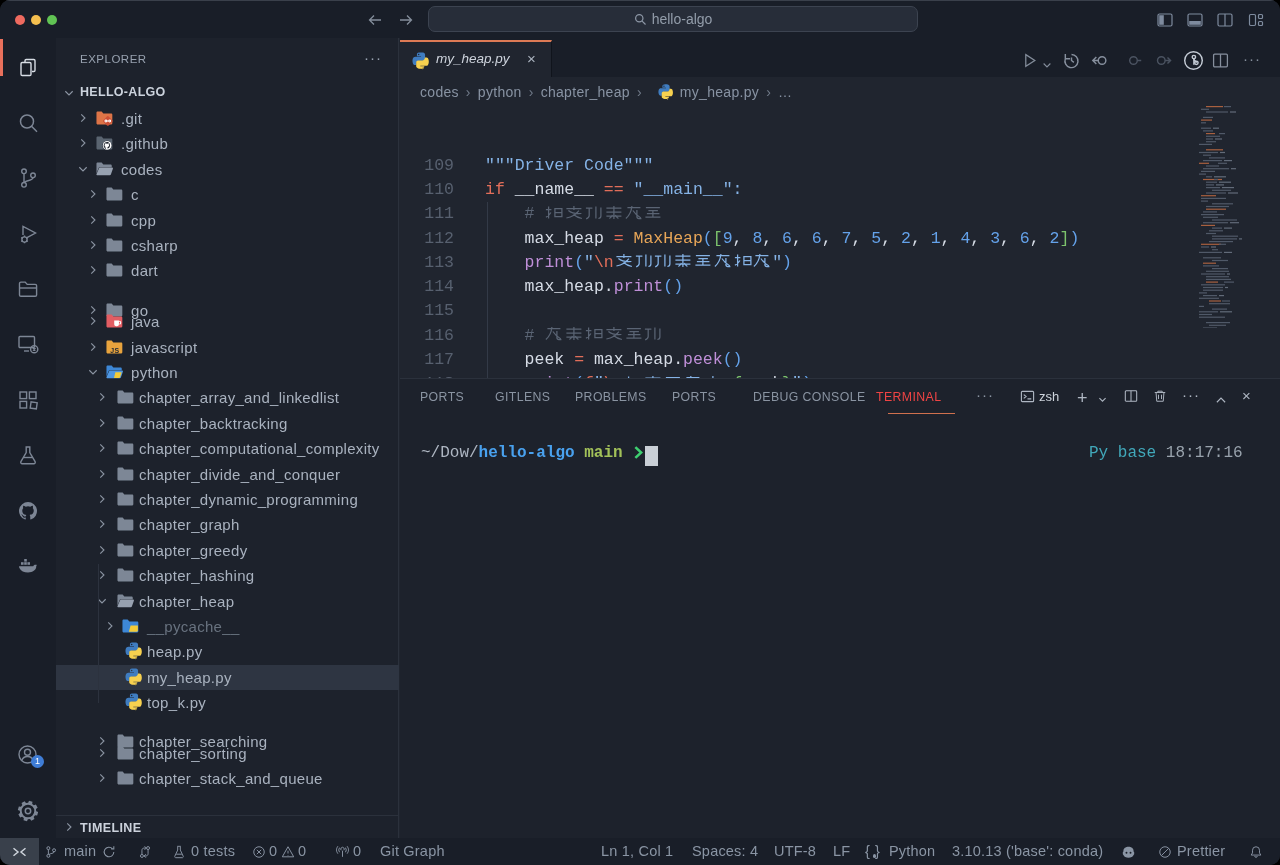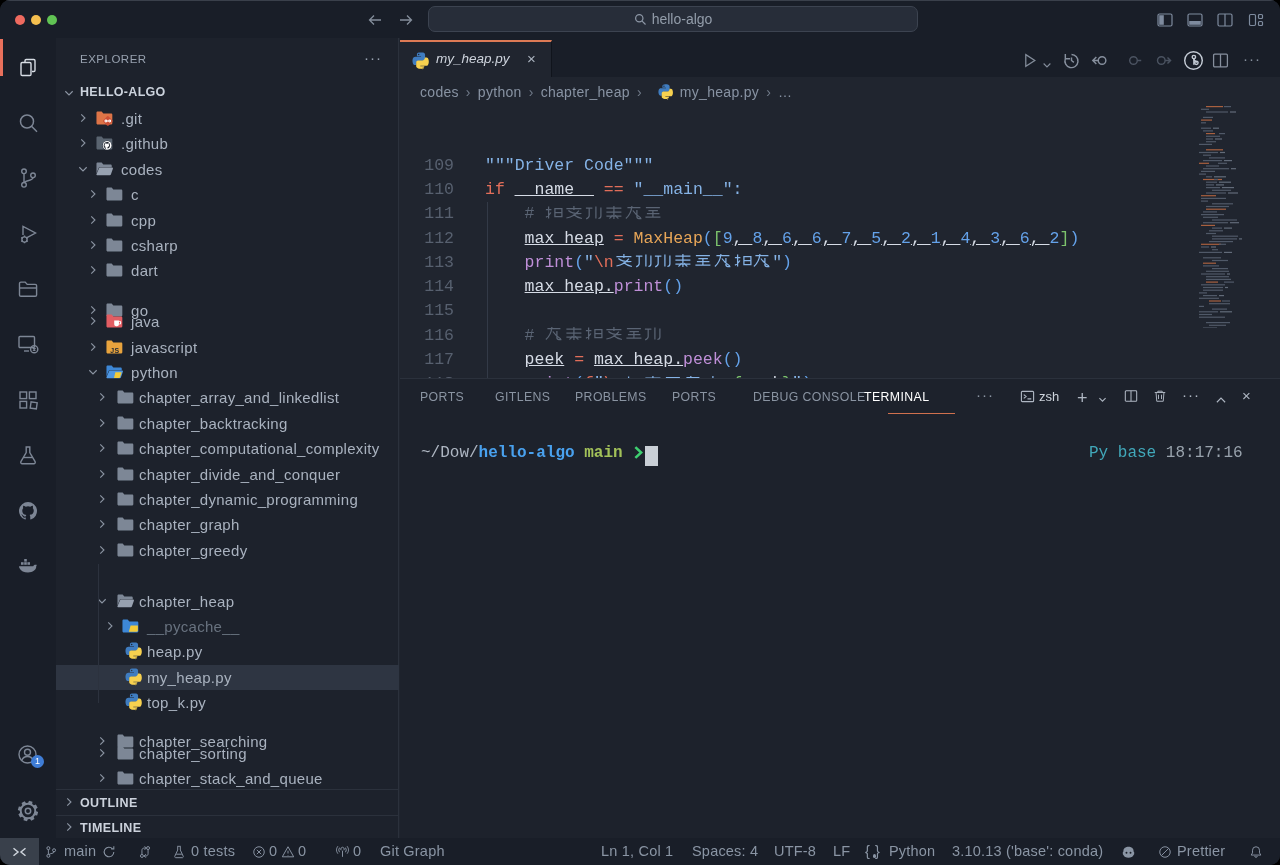--- a/index.html
+++ b/index.html
@@ -45,21 +45,21 @@
   .cl { position:absolute; left:0; width:880px; height:24.3px; white-space:pre; }
   .ln { position:absolute; width:54px; left:0; text-align:right; color:#57606f; }
   .ct { position:absolute; left:85px; }
   
   .kw { color:#e26e5a; } 
   .st { color:#85b3e6; } 
   .nu { color:#64a2ea; } 
   .fn { color:#bf8fd8; } 
   .cls { color:#e8a658; } 
   .cm { color:#5a6474; } 
-  .df { color:#d6dce6;text-decoration:underline; } 
+  .df { color:#d6dce6; } 
   .br { color:#64a2ea; } 
   .bs { color:#7cc36c; } 
   
   #panel { left:400px; top:378px; width:880px; height:460px; background:#1d222c;
            border-top:1px solid #2b313c; }
   .ptab { position:absolute; top:0; height:36px; line-height:36px; color:#8a94a2;
           font-size:12.3px; letter-spacing:0.4px; }
   
   #statusbar { left:0; top:838px; width:1280px; height:27px; background:#191e28;
                color:#8a95a4; font-size:14.5px; letter-spacing:0.2px; }
@@ -409,20 +409,31 @@
         <div class="chev" style="left:39px;"><svg viewBox="0 0 16 16" fill="none" stroke="currentColor" stroke-width="1.3">
             <path d="M6 3.8l4.2 4.2L6 12.2"></path>
           </svg></div>
         <div class="ficon" style="left:60px;">
           <svg viewBox="0 0 16 16">
             <path fill="#7d8796" d="M1.3 3.4c0-.6.5-1.1 1.1-1.1h3.5l1.5 1.6h6.9c.6 0 1.1.5 1.1 1.1v7.6c0 .6-.5 1.1-1.1 1.1H2.4c-.6 0-1.1-.5-1.1-1.1z"></path>
           </svg>
         </div>
         <div class="lbl" style="left:83px;">chapter_greedy</div>
       </div>
+    <div class="row" style="top:525.1px;">
+        <div class="chev" style="left:39px;"><svg viewBox="0 0 16 16" fill="none" stroke="currentColor" stroke-width="1.3">
+            <path d="M6 3.8l4.2 4.2L6 12.2"></path>
+          </svg></div>
+        <div class="ficon" style="left:60px;">
+          <svg viewBox="0 0 16 16">
+            <path fill="#7d8796" d="M1.3 3.4c0-.6.5-1.1 1.1-1.1h3.5l1.5 1.6h6.9c.6 0 1.1.5 1.1 1.1v7.6c0 .6-.5 1.1-1.1 1.1H2.4c-.6 0-1.1-.5-1.1-1.1z"></path>
+          </svg>
+        </div>
+        <div class="lbl" style="left:83px;">chapter_hashing</div>
+      </div>
     <div class="row" style="top:550.5px;">
         <div class="chev" style="left:39px;"><svg viewBox="0 0 16 16" fill="none" stroke="currentColor" stroke-width="1.3">
             <path d="M3.8 6l4.2 4.2L12.2 6"></path>
           </svg></div>
         <div class="ficon" style="left:60px;">
           <svg viewBox="0 0 16 16">
             <path fill="#7d8796" d="M1.3 3.4c0-.6.5-1.1 1.1-1.1h3.5l1.5 1.6h6.4c.6 0 1.1.5 1.1 1.1v1.5H3.6L1.3 12z"></path>
             <path fill="#97a1b0" d="M3.9 6.7h11.4c.5 0 .8.5.6 1l-1.8 5.2c-.1.4-.5.7-1 .7H1.9c-.5 0-.8-.5-.6-1z"></path>
           </svg>
         </div>
@@ -495,26 +506,20 @@
             <path d="M6 3.8l4.2 4.2L6 12.2"></path>
           </svg></div>
         <div class="ficon" style="left:60px;">
           <svg viewBox="0 0 16 16">
             <path fill="#7d8796" d="M1.3 3.4c0-.6.5-1.1 1.1-1.1h3.5l1.5 1.6h6.9c.6 0 1.1.5 1.1 1.1v7.6c0 .6-.5 1.1-1.1 1.1H2.4c-.6 0-1.1-.5-1.1-1.1z"></path>
           </svg>
         </div>
         <div class="lbl" style="left:83px;">chapter_stack_and_queue</div>
       </div>
     <div class="abs" style="left:42px;top:526px;width:1px;height:139px;background:#2c323e;"></div>
-    <div class="sechdr" style="top:750.7px;">
-        <span class="chev" style="left:6px;top:5px;"><svg viewBox="0 0 16 16" fill="none" stroke="currentColor" stroke-width="1.3">
-            <path d="M6 3.8l4.2 4.2L6 12.2"></path>
-          </svg></span>
-        <span style="position:absolute;left:24px;top:6px;">OUTLINE</span>
-      </div>
     <div class="sechdr" style="top:777px;height:22px;">
         <span class="chev" style="left:6px;top:4px;"><svg viewBox="0 0 16 16" fill="none" stroke="currentColor" stroke-width="1.3">
             <path d="M6 3.8l4.2 4.2L6 12.2"></path>
           </svg></span>
         <span style="position:absolute;left:24px;top:5px;">TIMELINE</span>
       </div>
   </div>
   <div id="tabbar" class="abs">
     <div id="tab1" class="abs">
       <div class="ficon abs" style="left:12px;top:10px;">
@@ -735,21 +740,21 @@
         <rect x="7" y="216.0" width="24" height="1.2" fill="#505968"></rect>
         <rect x="10" y="218.7" width="17" height="1.2" fill="#505968"></rect>
         <rect x="4" y="221.4" width="14" height="1.2" fill="#505968"></rect>
       </svg></div>
   <div id="panel" class="abs">
     <div class="ptab" style="left:20px;">PORTS</div>
     <div class="ptab" style="left:95px;">GITLENS</div>
     <div class="ptab" style="left:175px;">PROBLEMS</div>
     <div class="ptab" style="left:272px;">PORTS</div>
     <div class="ptab" style="left:353px;">DEBUG CONSOLE</div>
-    <div class="ptab" style="left:464px;color:#ffffff;text-align:right;">TERMINAL</div>
+    <div class="ptab" style="left:476px;color:#ef4444;text-align:right;">TERMINAL</div>
     <div class="abs" style="left:488px;top:33.5px;width:67px;height:1.5px;background:#d0714e;"></div>
     <div class="abs" style="left:576px;top:7px;color:#8a94a2;font-size:15px;letter-spacing:1px;">···</div>
     <div class="abs" style="left:620px;top:10px;color:#aeb6c2;"><svg width="15" height="15" viewBox="0 0 16 16" fill="none" stroke="currentColor" stroke-width="1.2">
           <rect x="1.5" y="2.5" width="13" height="11" rx="1"></rect>
           <path d="M4 6l2.5 2L4 10M8 10.5h4"></path>
         </svg></div>
     <div class="abs" style="left:639px;top:10px;color:#ced4dc;font-size:13px;">zsh</div>
     <div class="abs" style="left:677px;top:9px;color:#aeb6c2;font-size:18px;font-weight:100;">+</div>
     <div class="abs" style="left:697px;top:12px;color:#aeb6c2;"><svg width="11" height="11" viewBox="0 0 16 16" fill="none" stroke="currentColor" stroke-width="1.6">
           <path d="M3.5 6l4.5 4.5L12.5 6"></path>

